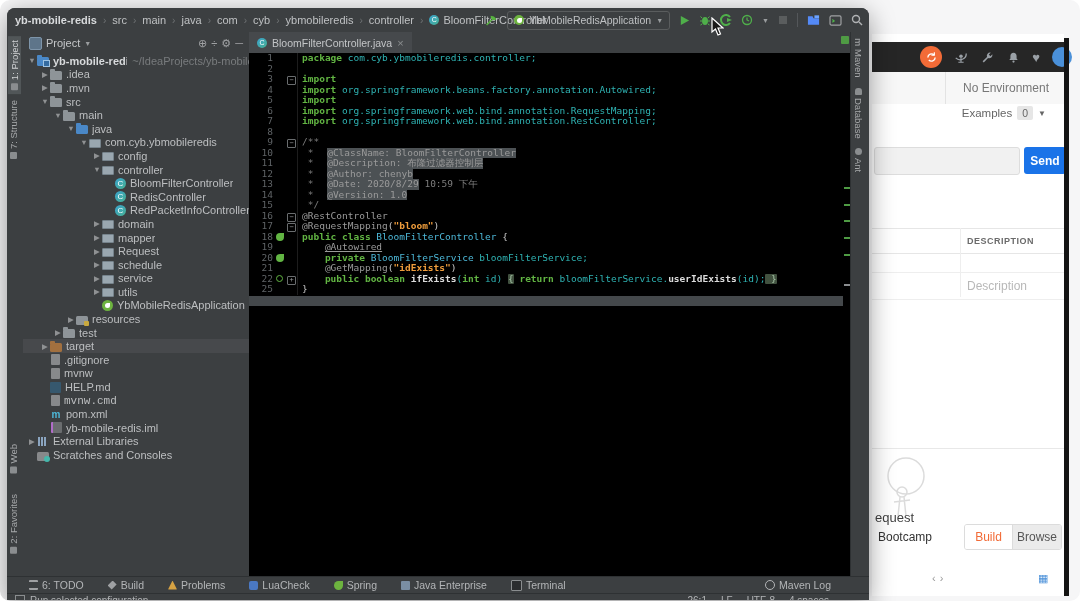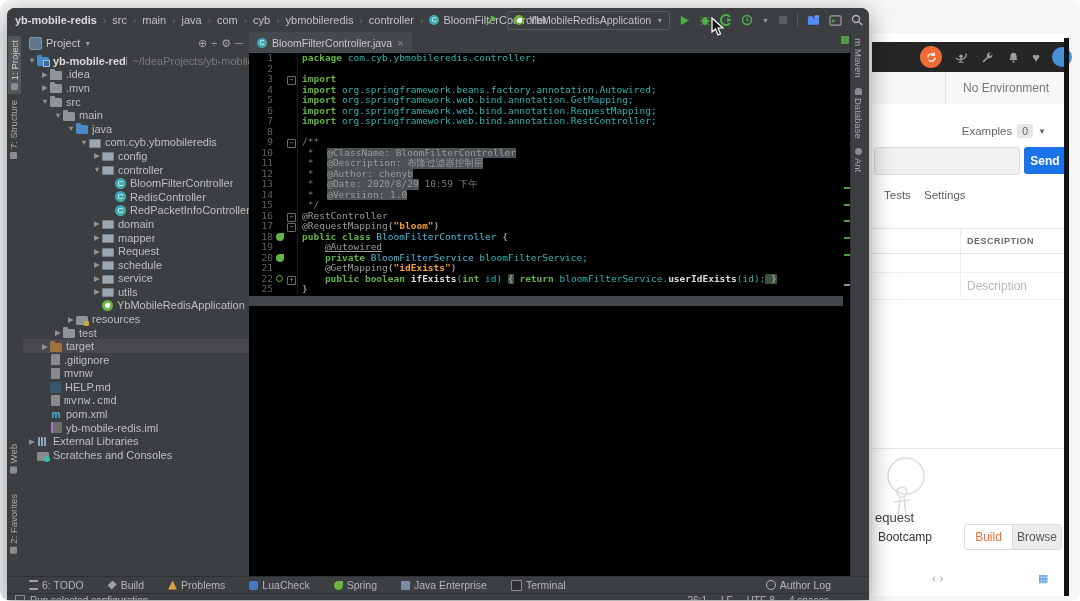--- a/index.html
+++ b/index.html
@@ -9,21 +9,21 @@
   .postman{position:absolute;left:872px;top:34px;width:192px;height:562px;background:#fff;}
   .pm-header{position:absolute;left:0;top:8px;right:0;height:30px;background:#262626;display:flex;align-items:center;justify-content:flex-end;gap:12px;padding-right:2px;}
   .pm-sync{width:22px;height:22px;border-radius:50%;background:#f26b37;display:flex;align-items:center;justify-content:center;}
   .pm-hicon{width:14px;height:14px;color:#9aa0a6;display:flex;align-items:center;justify-content:center;}
   .pm-heart{color:#9aa0a6;font-size:13px;}
   .pm-avatar{width:20px;height:20px;border-radius:50%;background:#4a90d9;margin-right:-10px;}
   .pm-envrow{position:absolute;left:0;top:38px;right:0;height:32px;background:#f7f7f7;border-bottom:2px solid #a21caf;}
   .pm-envrow .vline{position:absolute;left:73px;top:0;bottom:0;width:1px;background:#e3e3e3;}
   .pm-env{position:absolute;left:91px;top:9px;font-size:12px;color:#777;}
   .pm-examplesrow{position:absolute;left:0;top:70px;right:0;height:34px;background:#fff;}
-  .pm-examples{position:absolute;right:18px;top:20px;font-size:11.5px;color:#666;display:flex;align-items:center;gap:5px;}
+  .pm-examples{position:absolute;right:18px;top:2px;font-size:11.5px;color:#666;display:flex;align-items:center;gap:5px;}
   .pm-badge{background:#e6e6e6;border-radius:2px;padding:0 5px;font-size:10.5px;color:#666;line-height:14px;}
   .pm-caret{font-size:8px;color:#666;}
   .pm-urlrow{position:absolute;left:0;top:104px;right:0;height:44px;}
   .pm-url{position:absolute;left:2px;top:9px;width:144px;height:26px;background:#f1f1f1;border:1px solid #ddd;border-radius:3px;}
   .pm-send{position:absolute;left:152px;top:9px;right:-2px;height:27px;background:#1a73e8;border-radius:3px;color:#fff;font-size:12px;font-weight:bold;display:flex;align-items:center;justify-content:center;}
   .pm-tabs{position:absolute;left:0;top:148px;right:0;height:28px;font-size:11.5px;color:#5d5d5d;}
   .pm-tab-tests{position:absolute;left:12px;top:7px;}
   .pm-tab-settings{position:absolute;left:52px;top:7px;}
   .pm-table{position:absolute;left:0;top:194px;right:0;}
   .pm-th{height:24px;border-top:1px solid #e6e6e6;border-bottom:1px solid #e6e6e6;position:relative;}
@@ -183,24 +183,20 @@
       <span class="pm-examples">
         <span>Examples</span>
         <span class="pm-badge">0</span>
         <span class="pm-caret">▼</span>
       </span>
     </div>
     <div class="pm-urlrow">
       <span class="pm-url"></span>
       <span class="pm-send">Send</span>
     </div>
-    <div class="pm-tabs">
-      <span class="pm-tab-tests">Tests</span>
-      <span class="pm-tab-settings">Settings</span>
-    </div>
     <div class="pm-table">
       <div class="pm-th">
           <span>DESCRIPTION</span>
         </div>
       <div class="pm-tr1"></div>
       <div class="pm-tr2">
           <span>Description</span>
         </div>
       <span class="pm-colline"></span>
     </div>
@@ -516,21 +512,21 @@
           <span class="ic-class mini">C</span>
           <span>BloomFilterController.java</span>
           <span class="close">×</span>
         </span>
       </div>
       <div class="code">
           <div class="cl"><span class="gut-num">1</span><span class="gut-ic"></span><span class="gut-fold"></span><span class="tk-k">package </span><span class="tk-p">com.cyb.ybmobileredis.controller;</span></div>
           <div class="cl"><span class="gut-num">2</span><span class="gut-ic"></span><span class="gut-fold"></span></div>
           <div class="cl"><span class="gut-num">3</span><span class="gut-ic"></span><span class="gut-fold"><span class="foldbox">−</span></span><span class="tk-k">import </span></div>
           <div class="cl"><span class="gut-num">4</span><span class="gut-ic"></span><span class="gut-fold"></span><span class="tk-k">import </span><span class="tk-p">org.springframework.beans.factory.annotation.Autowired;</span></div>
-          <div class="cl"><span class="gut-num">5</span><span class="gut-ic"></span><span class="gut-fold"></span><span class="tk-k">import </span><span class="tk-p">org.springframework.web.bind.annotation.GetMapping;</span></div>
+          <div class="cl"><span class="gut-num">5</span><span class="gut-ic"></span><span class="gut-fold"></span><span class="tk-k">import </span></div>
           <div class="cl"><span class="gut-num">6</span><span class="gut-ic"></span><span class="gut-fold"></span><span class="tk-k">import </span><span class="tk-p">org.springframework.web.bind.annotation.RequestMapping;</span></div>
           <div class="cl"><span class="gut-num">7</span><span class="gut-ic"></span><span class="gut-fold"></span><span class="tk-k">import </span><span class="tk-p">org.springframework.web.bind.annotation.RestController;</span></div>
           <div class="cl"><span class="gut-num">8</span><span class="gut-ic"></span><span class="gut-fold"></span></div>
           <div class="cl"><span class="gut-num">9</span><span class="gut-ic"></span><span class="gut-fold"><span class="foldbox">−</span></span><span class="tk-c">/**</span></div>
           <div class="cl"><span class="gut-num">10</span><span class="gut-ic"></span><span class="gut-fold"></span><span class="tk-c"> * </span><span class="tk-cs">@ClassName: BloomFilterController</span></div>
           <div class="cl"><span class="gut-num">11</span><span class="gut-ic"></span><span class="gut-fold"></span><span class="tk-c"> * </span><span class="tk-cs">@Description: 布隆过滤器控制层</span></div>
           <div class="cl"><span class="gut-num">12</span><span class="gut-ic"></span><span class="gut-fold"></span><span class="tk-c"> * </span><span class="tk-cs">@Author: chenyb</span></div>
           <div class="cl"><span class="gut-num">13</span><span class="gut-ic"></span><span class="gut-fold"></span><span class="tk-c"> * </span><span class="tk-cs">@Date: 2020/8/29</span><span class="tk-c"> 10:59 下午</span></div>
           <div class="cl"><span class="gut-num">14</span><span class="gut-ic"></span><span class="gut-fold"></span><span class="tk-c"> * </span><span class="tk-cs">@Versiion: 1.0</span></div>
           <div class="cl"><span class="gut-num">15</span><span class="gut-ic"></span><span class="gut-fold"></span><span class="tk-c"> */</span></div>
@@ -594,21 +590,21 @@
         <span class="tw-item">
           <span class="tw-ic" style="background: rgb(122, 142, 163); border-radius: 1px;"></span>
           <span>Java Enterprise</span>
         </span>
         <span class="tw-item">
           <span class="tw-ic" style="background: rgb(43, 45, 47); border: 1px solid rgb(138, 141, 143);"></span>
           <span>Terminal</span>
         </span>
         <span class="eventlog">
         <span style="width:8px;height:8px;border:1.2px solid #b3b5b7;border-radius:50%;display:inline-block;"></span>
-        <span>Author Log</span>
+        <span>Maven Log</span>
       </span>
     </div>
 
     <div class="statusline">
       <span class="sl-left">
         <span style="width:8px;height:8px;border:1px solid #8a8d8f;display:inline-block;"></span>
         <span>Run selected configuration</span>
       </span>
       <span class="sl-right">
         <span>26:1</span>

